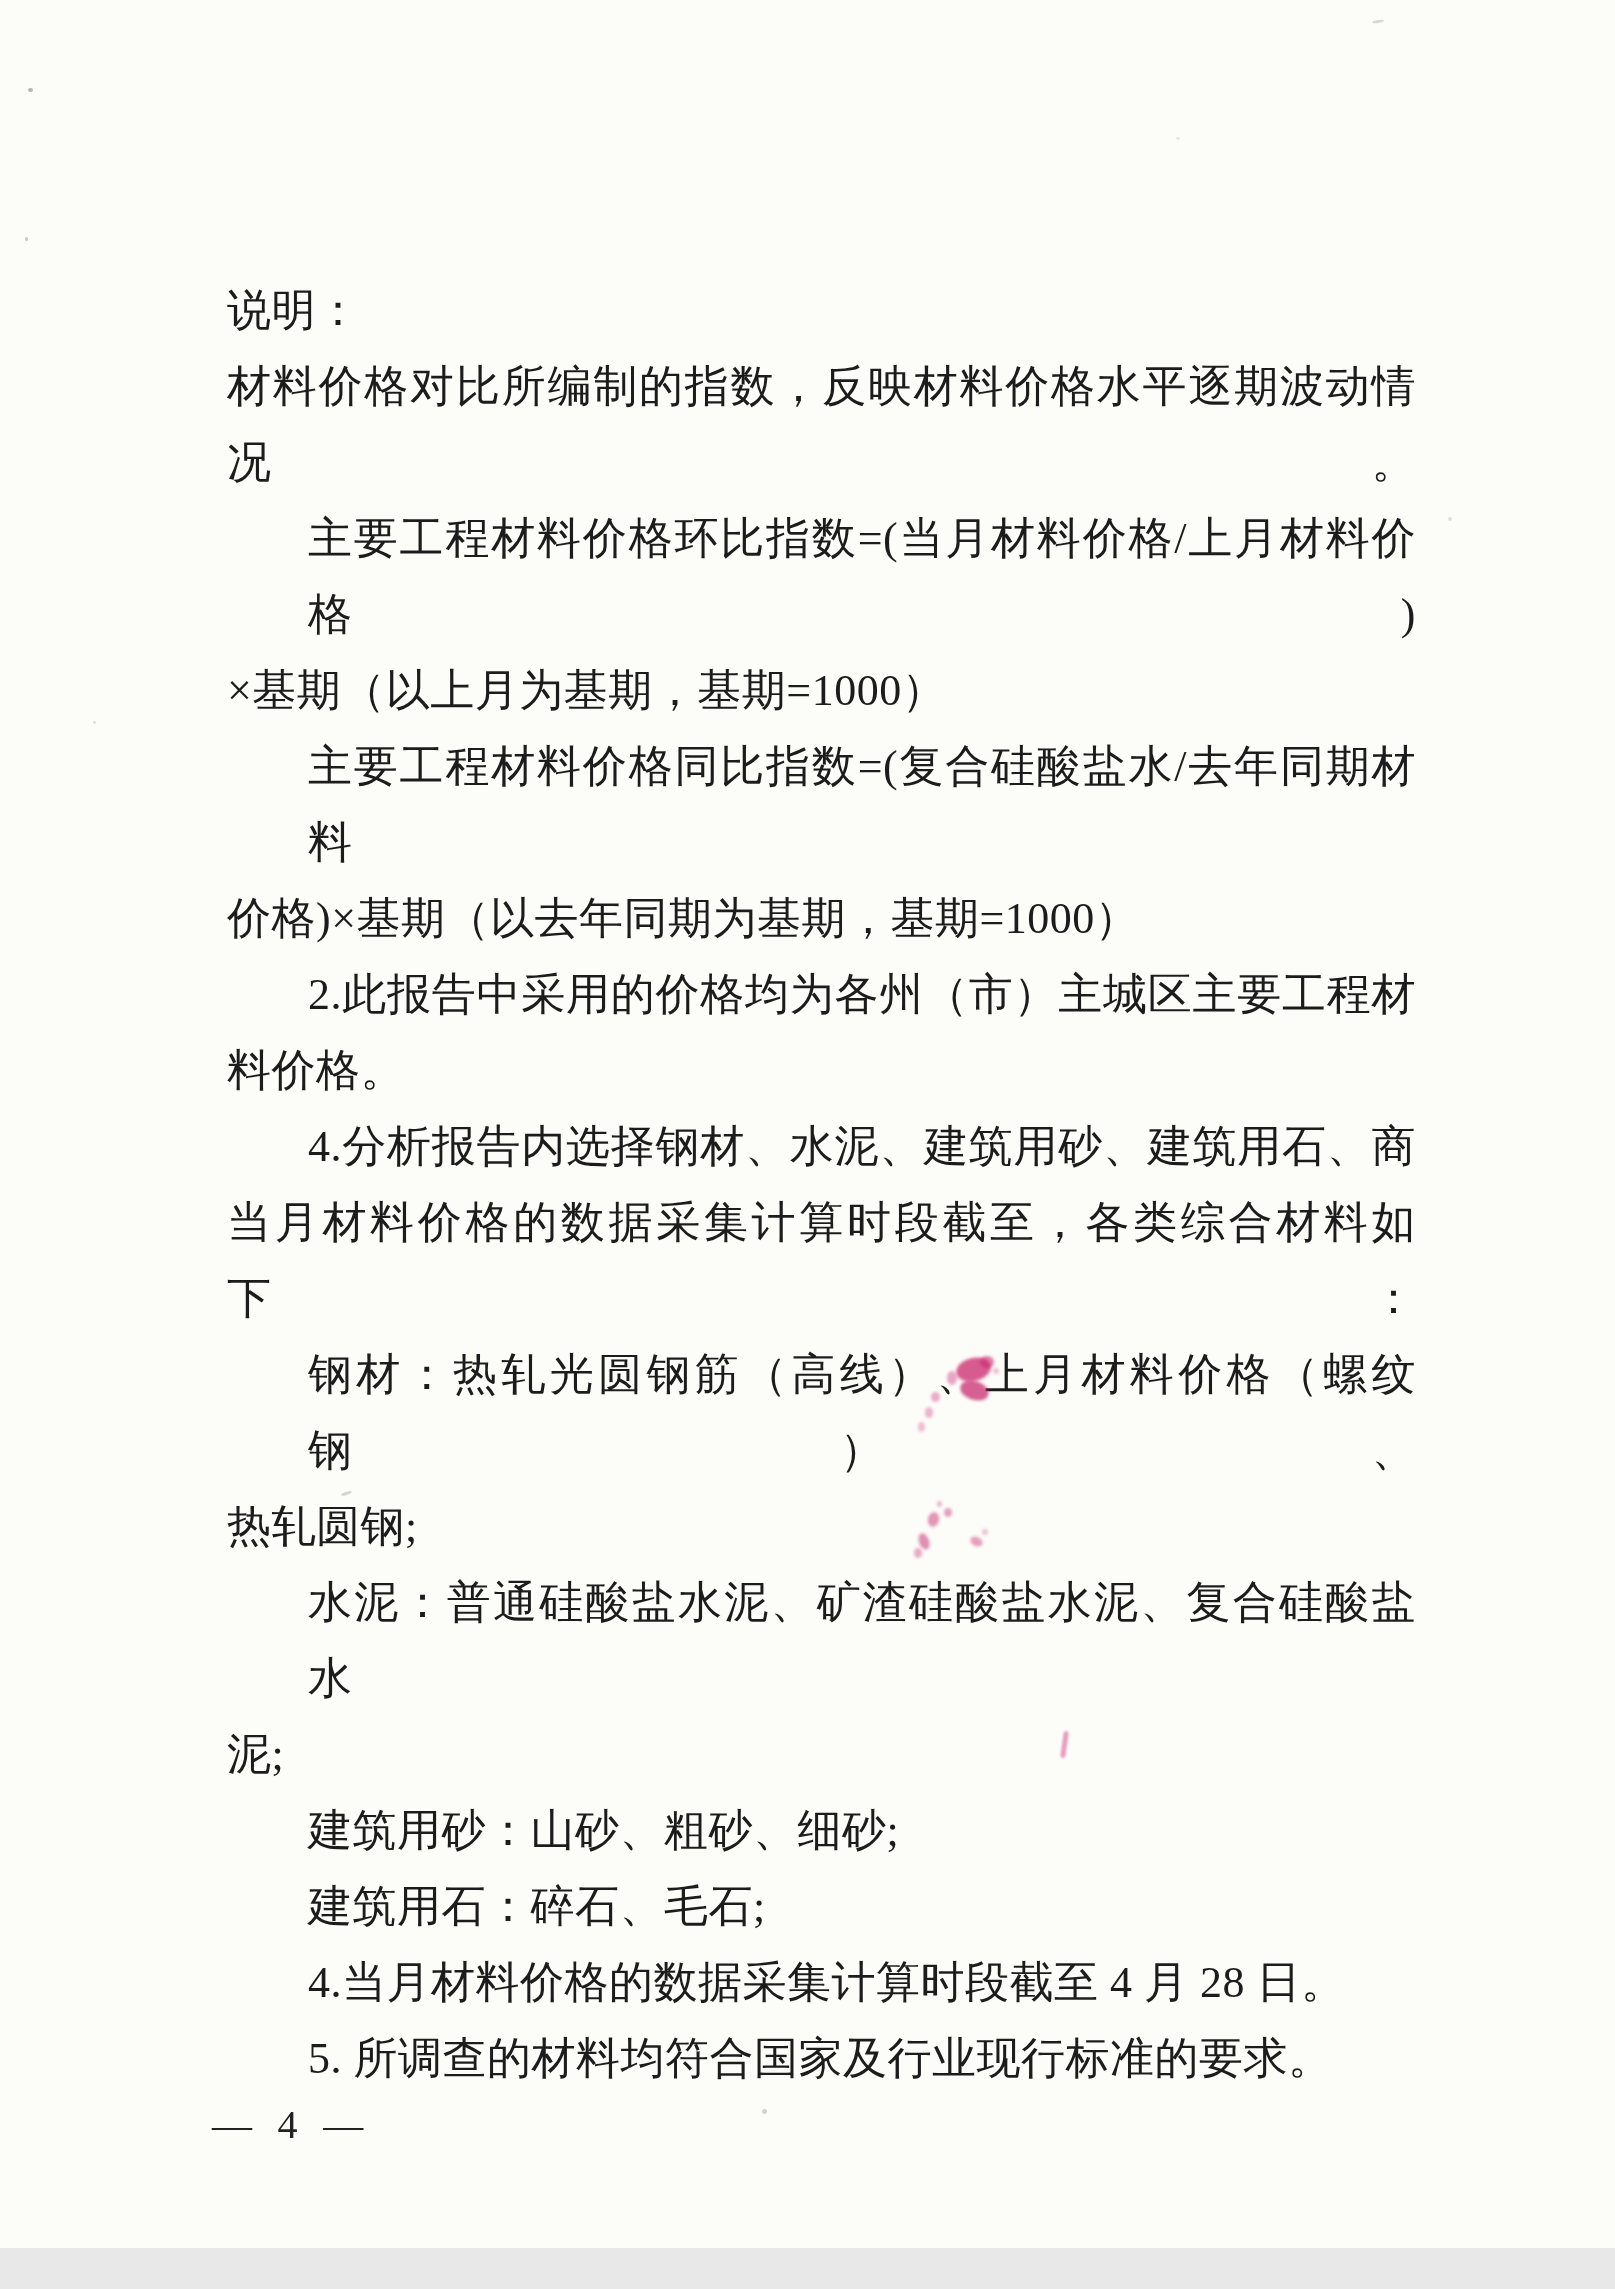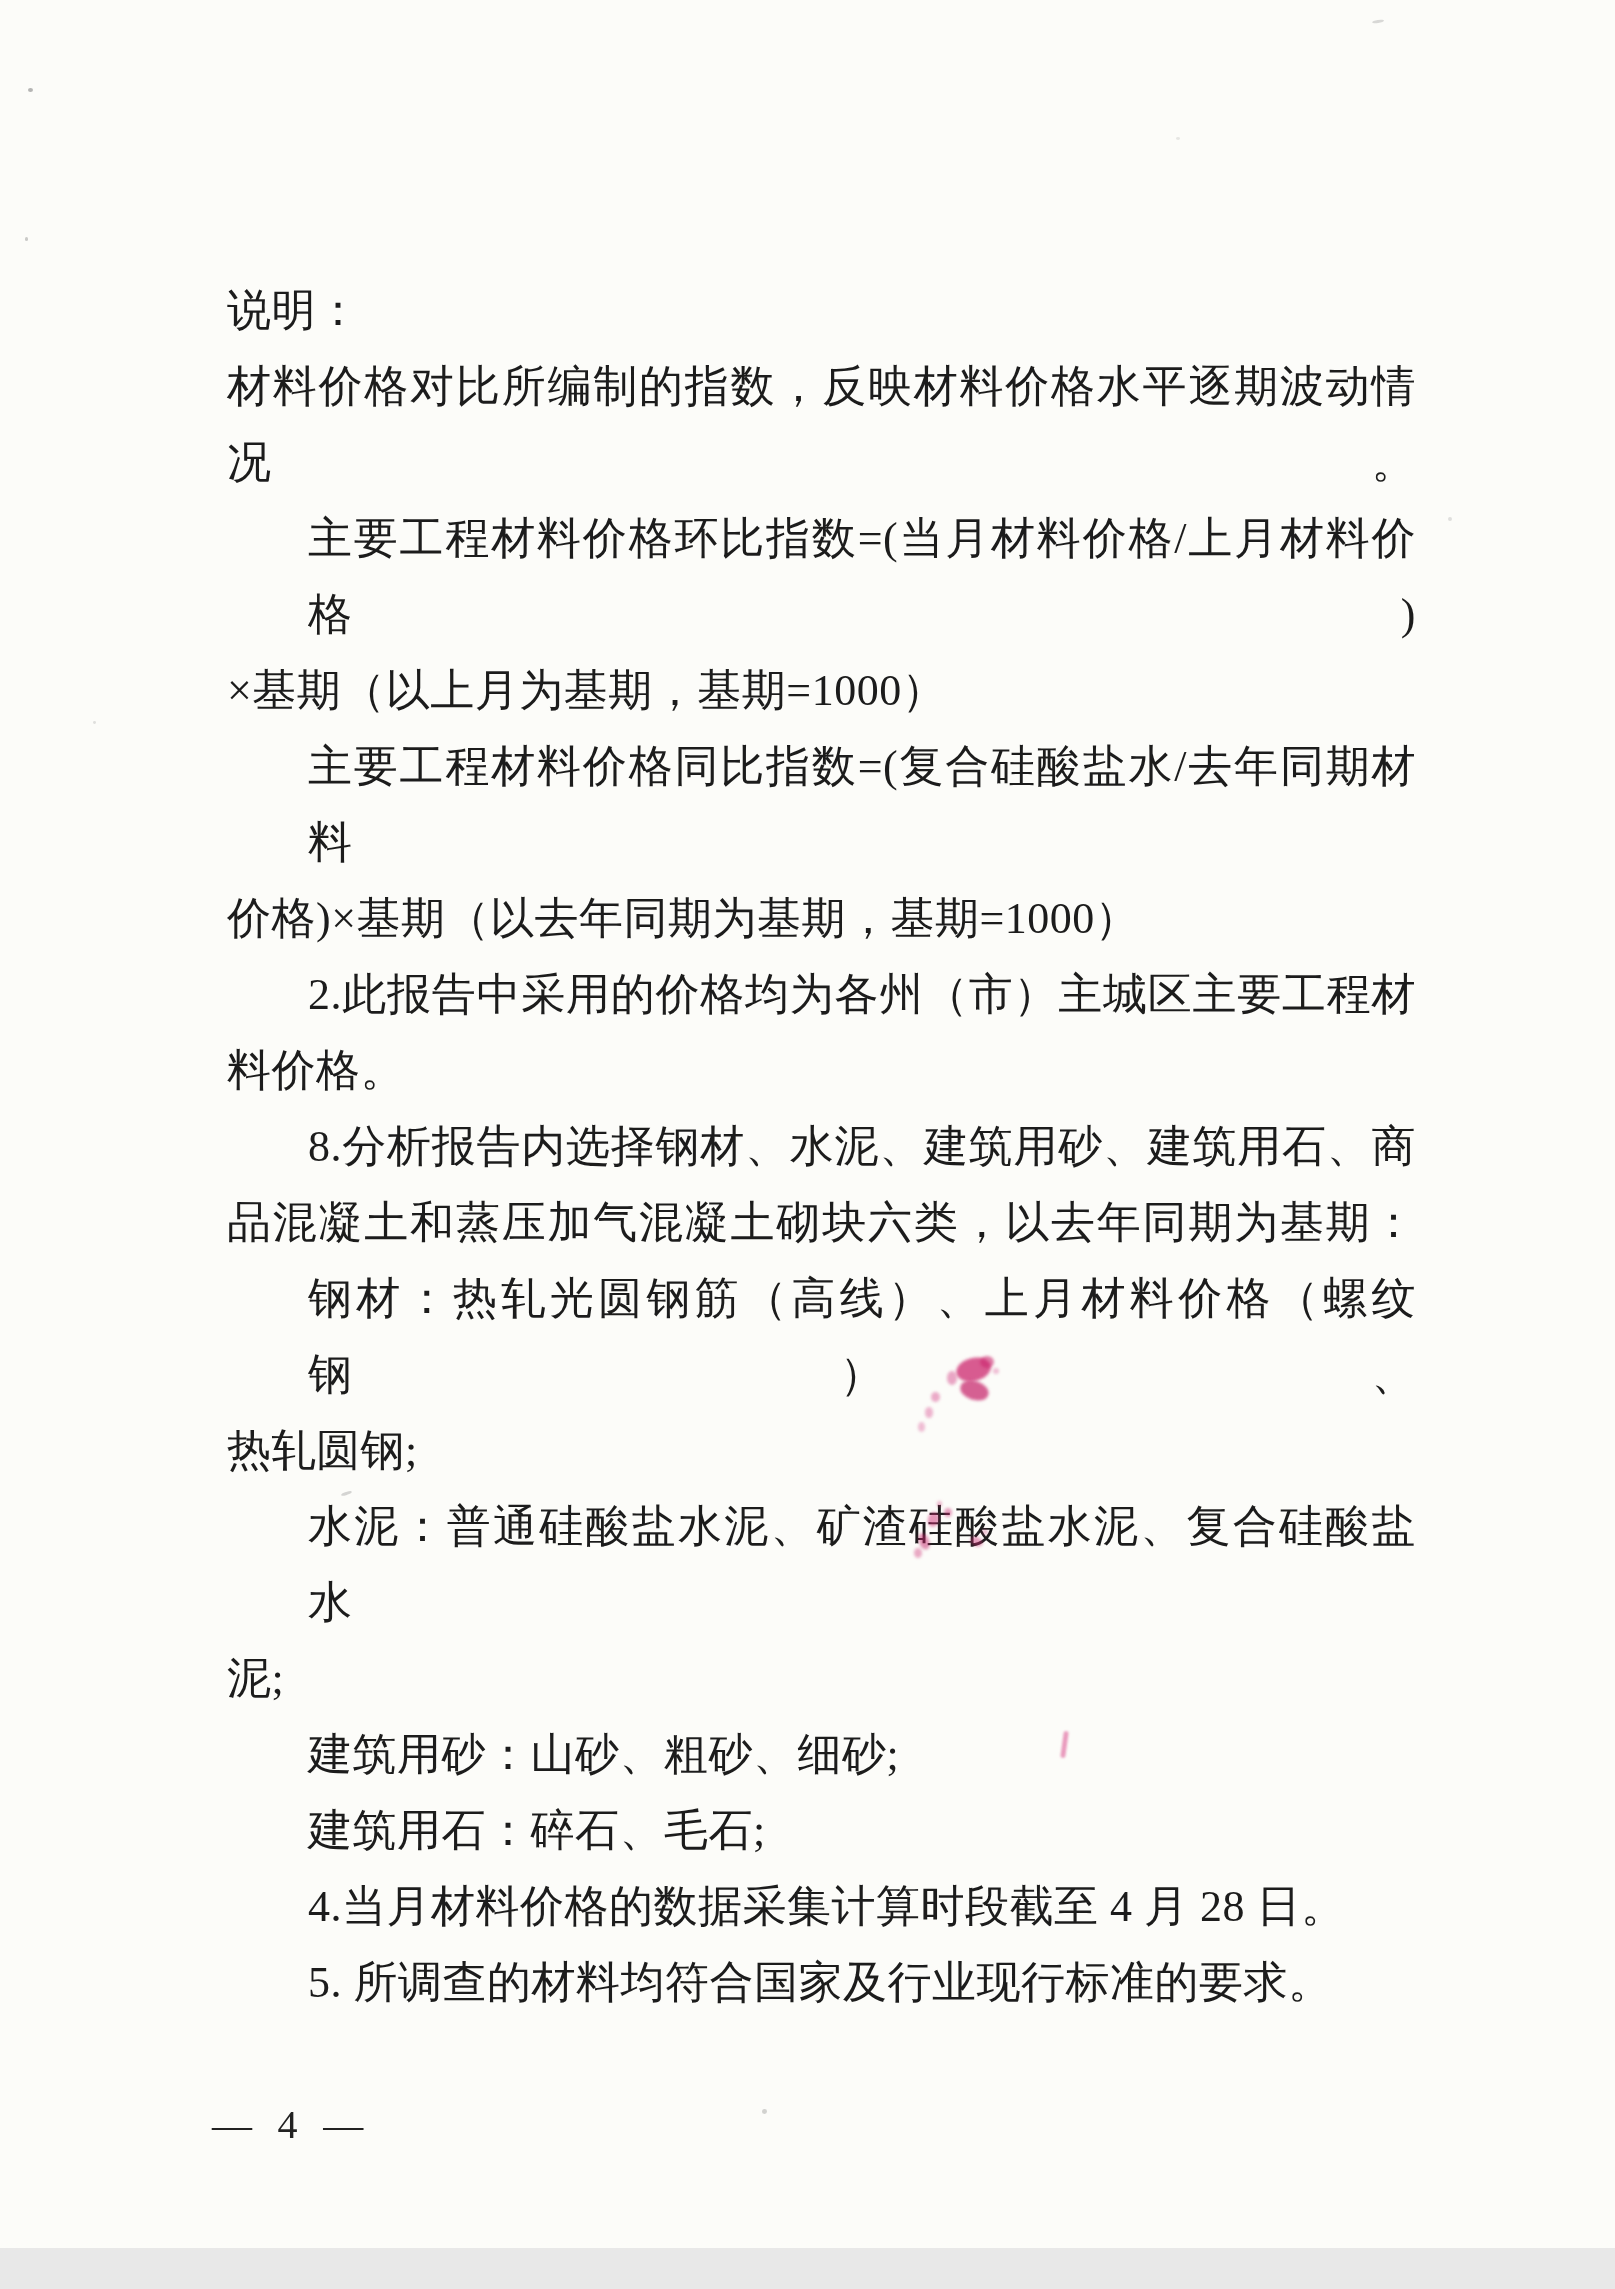--- a/index.html
+++ b/index.html
@@ -46,22 +46,22 @@
 
   <div class="text-block">
     <div class="line">说明：</div>
     <div class="line justify">材料价格对比所编制的指数，反映材料价格水平逐期波动情况。</div>
     <div class="line indent justify">主要工程材料价格环比指数=(当月材料价格/上月材料价格)</div>
     <div class="line">×基期（以上月为基期，基期=1000）</div>
     <div class="line indent justify">主要工程材料价格同比指数=(复合硅酸盐水/去年同期材料</div>
     <div class="line">价格)×基期（以去年同期为基期，基期=1000）</div>
     <div class="line indent justify">2.此报告中采用的价格均为各州（市）主城区主要工程材</div>
     <div class="line">料价格。</div>
-    <div class="line indent justify">8.分析报告内选择钢材、水泥、建筑用砂、建筑用石、商</div>
-    <div class="line justify">品混凝土和蒸压加气混凝土砌块六类，以去年同期为基期：</div>
+    <div class="line indent justify">4.分析报告内选择钢材、水泥、建筑用砂、建筑用石、商</div>
+    <div class="line justify">当月材料价格的数据采集计算时段截至，各类综合材料如下：</div>
     <div class="line indent justify">钢材：热轧光圆钢筋（高线）、上月材料价格（螺纹钢）、</div>
     <div class="line">热轧圆钢;</div>
     <div class="line indent justify">水泥：普通硅酸盐水泥、矿渣硅酸盐水泥、复合硅酸盐水</div>
     <div class="line">泥;</div>
     <div class="line indent">建筑用砂：山砂、粗砂、细砂;</div>
     <div class="line indent">建筑用石：碎石、毛石;</div>
     <div class="line indent">4.当月材料价格的数据采集计算时段截至 4 月 28 日。</div>
     <div class="line indent">5. 所调查的材料均符合国家及行业现行标准的要求。</div>
   </div>
 

